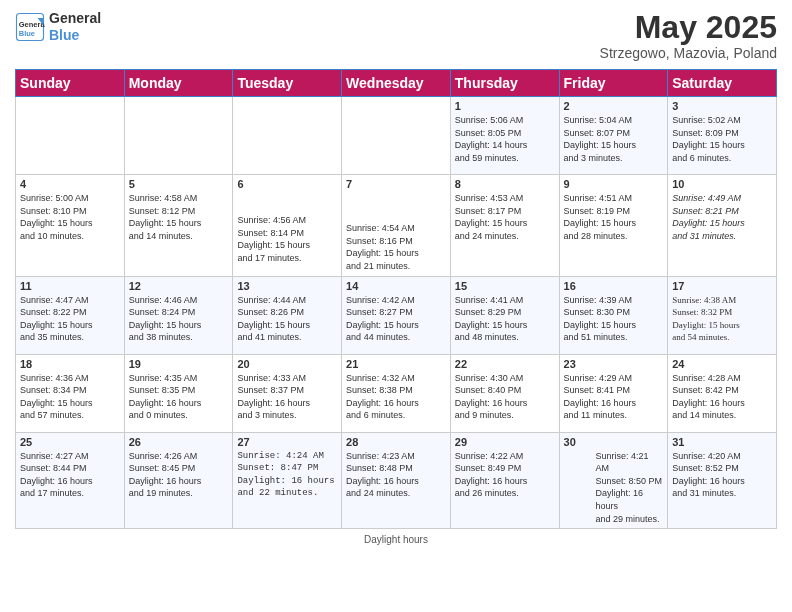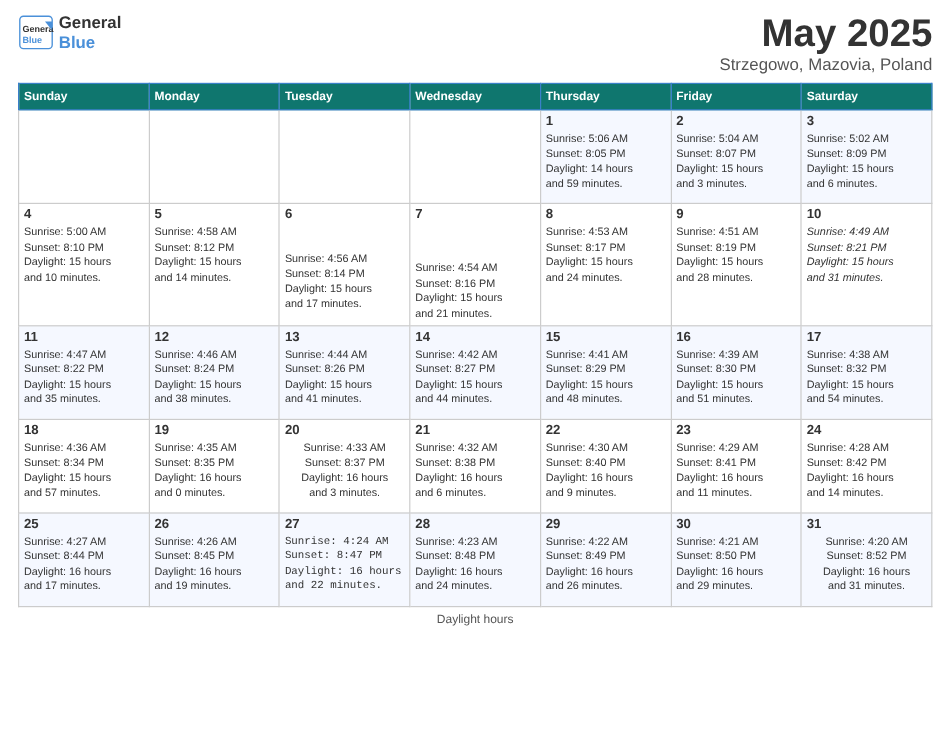--- a/index.html
+++ b/index.html
@@ -43,23 +43,23 @@
     .subtitle {
       font-size: 14px;
       color: #555;
     }
     table {
       width: 100%;
       border-collapse: collapse;
       table-layout: fixed;
     }
     thead th {
-      background: #0f766e;
+      background: #be185d;
       color: #fff;
-      font-size: 10px;
+      font-size: 14px;
       font-weight: bold;
       padding: 5px 4px;
       text-align: left;
       border: 1px solid #3a80c9;
     }
     tbody td {
       border: 1px solid #ccc;
       vertical-align: top;
       padding: 3px 4px;
       font-size: 9.5px;
@@ -249,21 +249,21 @@
           </td>
           <td>
             <span class="day-number">16</span>
             <div class="day-info" style="white-space: pre-line;">Sunrise: 4:39 AM
 Sunset: 8:30 PM
 Daylight: 15 hours
 and 51 minutes.</div>
           </td>
           <td>
             <span class="day-number">17</span>
-            <div class="day-info" style="white-space: pre-line;">Sunrise: 4:38 AM
+            <div class="day-info" style="white-space: pre-line; font-family: Liberation Serif, serif;">Sunrise: 4:38 AM
 Sunset: 8:32 PM
 Daylight: 15 hours
 and 54 minutes.</div>
           </td>
         </tr>
         <tr>
           <td>
             <span class="day-number">18</span>
             <div class="day-info" style="white-space: pre-line;">Sunrise: 4:36 AM
 Sunset: 8:34 PM
@@ -272,21 +272,21 @@
           </td>
           <td>
             <span class="day-number">19</span>
             <div class="day-info" style="white-space: pre-line;">Sunrise: 4:35 AM
 Sunset: 8:35 PM
 Daylight: 16 hours
 and 0 minutes.</div>
           </td>
           <td>
             <span class="day-number">20</span>
-            <div class="day-info" style="white-space: pre-line; text-align: center;">Sunrise: 4:33 AM
+            <div class="day-info" style="white-space: pre-line;">Sunrise: 4:33 AM
 Sunset: 8:37 PM
 Daylight: 16 hours
 and 3 minutes.</div>
           </td>
           <td>
             <span class="day-number">21</span>
             <div class="day-info" style="white-space: pre-line;">Sunrise: 4:32 AM
 Sunset: 8:38 PM
 Daylight: 16 hours
 and 6 minutes.</div>
@@ -344,28 +344,28 @@
           </td>
           <td>
             <span class="day-number">29</span>
             <div class="day-info" style="white-space: pre-line;">Sunrise: 4:22 AM
 Sunset: 8:49 PM
 Daylight: 16 hours
 and 26 minutes.</div>
           </td>
           <td>
             <span class="day-number">30</span>
-            <div class="day-info" style="white-space: pre-line;">Sunrise: 4:21 AM
+            <div class="day-info" style="white-space: pre-line; margin-left: 32px;">Sunrise: 4:21 AM
 Sunset: 8:50 PM
 Daylight: 16 hours
 and 29 minutes.</div>
           </td>
           <td>
             <span class="day-number">31</span>
-            <div class="day-info" style="white-space: pre-line; text-align: center;">Sunrise: 4:20 AM
+            <div class="day-info" style="white-space: pre-line;">Sunrise: 4:20 AM
 Sunset: 8:52 PM
 Daylight: 16 hours
 and 31 minutes.</div>
           </td>
         </tr>
       </tbody>
   </table>
 
   <div class="footer">
     <span>Daylight hours</span>

